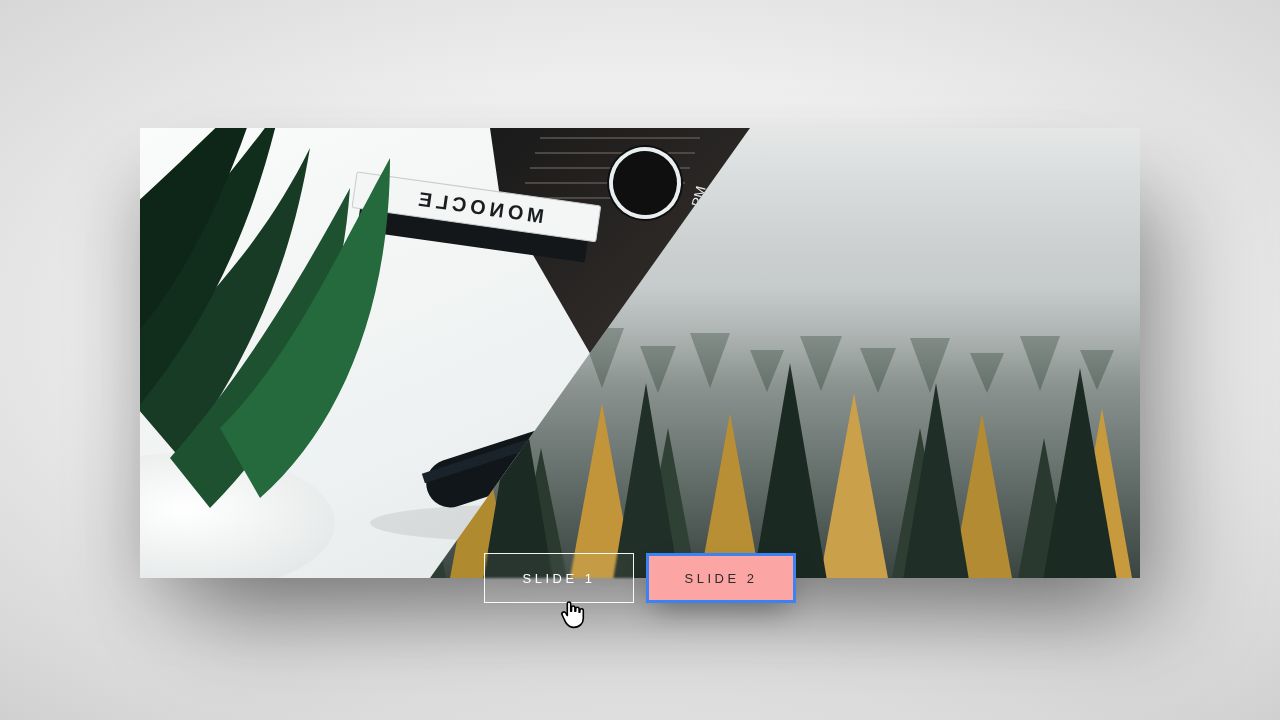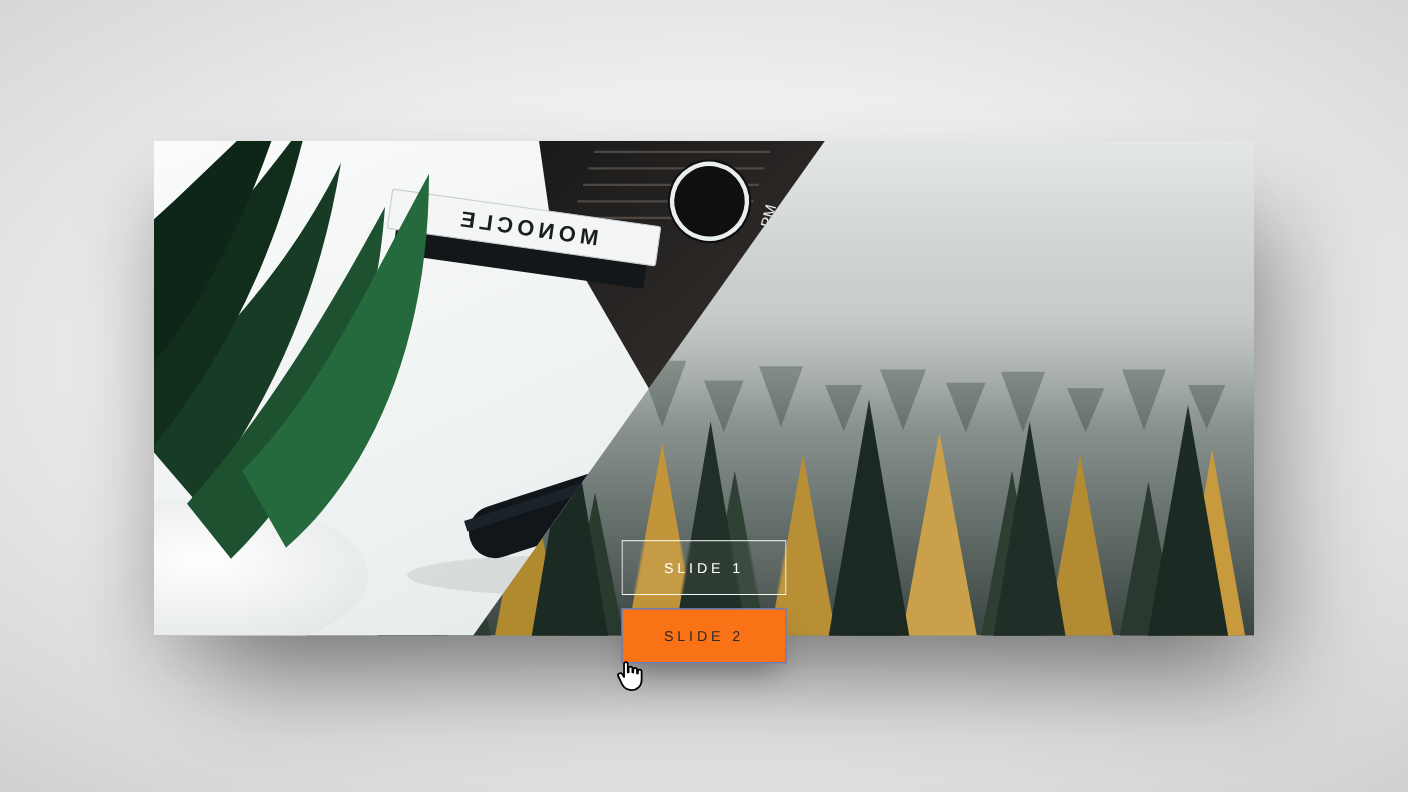--- a/index.html
+++ b/index.html
@@ -5,27 +5,27 @@
   html,body{margin:0;padding:0;width:1280px;height:720px;overflow:hidden;
     font-family:"Helvetica Neue",Arial,sans-serif;background:#e8e8e8;}
   body{background:radial-gradient(ellipse 90% 85% at 50% 45%,#f5f5f5 0%,#eeeeee 40%,#d8d8d8 75%,#c4c4c4 100%);}
   .stage{position:absolute;left:140px;top:128px;width:1000px;height:450px;
     box-shadow:40px 55px 90px -15px rgba(0,0,0,.38), -25px 35px 70px -20px rgba(0,0,0,.22);}
   .slide{position:absolute;inset:0;}
   .slide svg{display:block;width:100%;height:100%;}
   .slide-a{clip-path:polygon(0 0,61% 0,29% 100%,0 100%);z-index:2;}
   .slide-b{z-index:1;}
   .nav{position:absolute;left:50%;transform:translateX(-50%);bottom:-25px;
-    display:flex;gap:12px;z-index:5;flex-direction:column;}
+    display:flex;gap:12px;z-index:5;}
   .btn{width:150px;height:50px;display:flex;align-items:center;justify-content:center;
     font-size:13px;letter-spacing:3.5px;font-weight:500;cursor:pointer;box-sizing:border-box;
     text-transform:uppercase;}
   .btn-outline{background:rgba(255,255,255,.06);border:1px solid rgba(255,255,255,.95);
     color:#fff;backdrop-filter:blur(1px);}
-  .btn-solid{background:#f97316;border:1px solid #3b82f6;color:#2b2b2b;
+  .btn-solid{background:#fca5a5;border:3px solid #3b82f6;color:#2b2b2b;
     box-shadow:0 14px 30px -8px rgba(0,0,0,.35);}
   .cursor{position:absolute;left:560px;top:600px;z-index:20;pointer-events:none;}
   .cursor svg{width:26px;height:30px;display:block;}
 </style>
 </head>
 <body>
 
 <div class="stage">
 
   <div class="slide slide-b">

